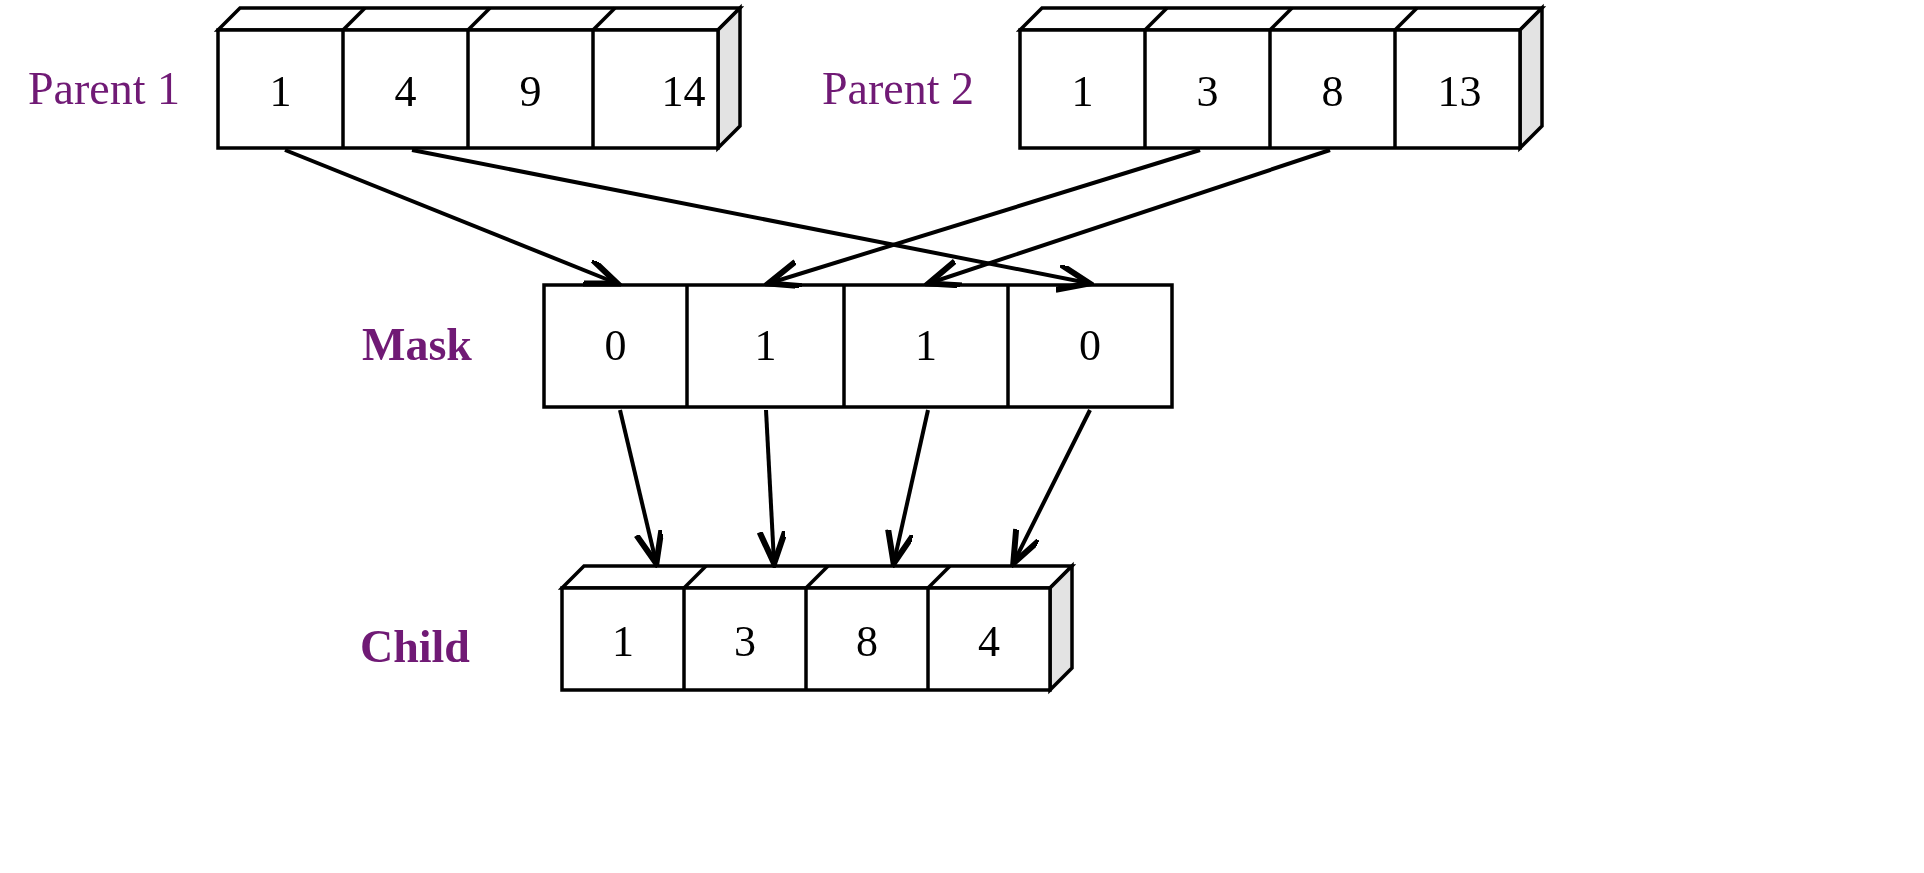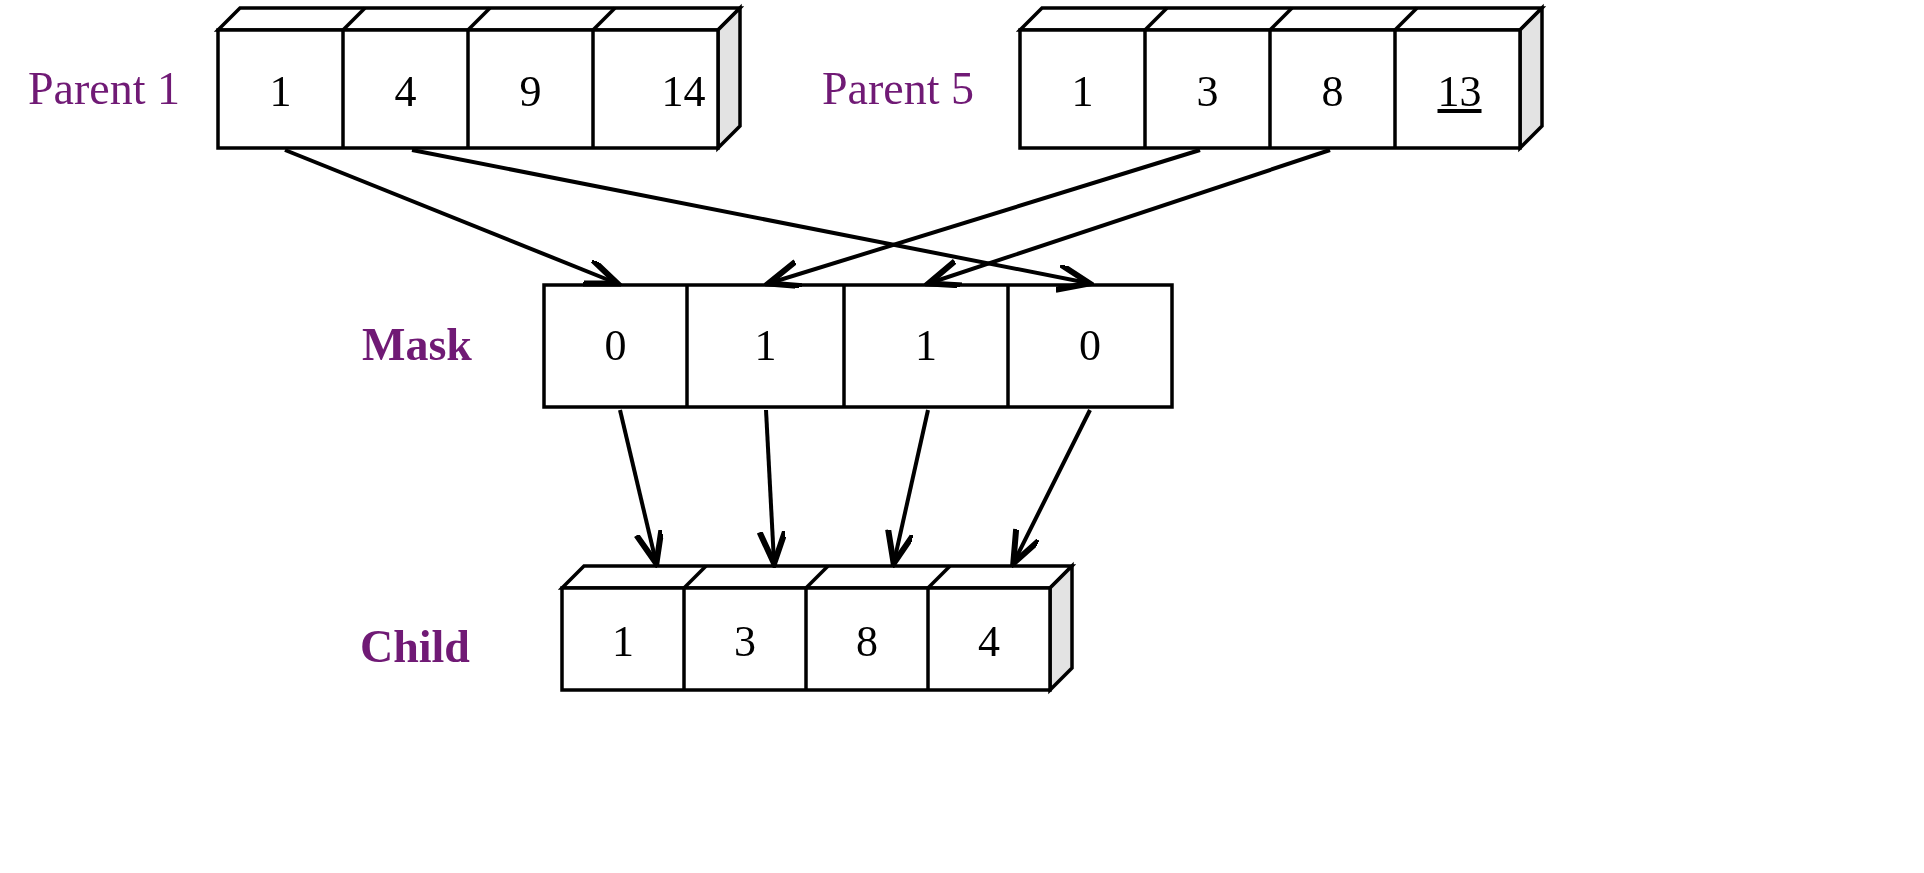--- a/index.html
+++ b/index.html
@@ -114,33 +114,33 @@
 
     <g>
       <line x1="620" y1="410" x2="656" y2="562" stroke="#000000" stroke-width="4" marker-end="url(#arrowhead)"></line>
       <line x1="766" y1="410" x2="774" y2="562" stroke="#000000" stroke-width="4" marker-end="url(#arrowhead)"></line>
       <line x1="928" y1="410" x2="894" y2="562" stroke="#000000" stroke-width="4" marker-end="url(#arrowhead)"></line>
       <line x1="1090" y1="410" x2="1014" y2="562" stroke="#000000" stroke-width="4" marker-end="url(#arrowhead)"></line>
     </g>
   </svg>
 
   <div class="label" style="left:28px; top:66px;">Parent 1</div>
-  <div class="label" style="left:822px; top:66px;">Parent 5</div>
+  <div class="label" style="left:822px; top:66px;">Parent 2</div>
   <div class="label" style="left:362px; top:322px;font-weight:bold;">Mask</div>
   <div class="label" style="left:360px; top:624px;font-weight:bold;">Child</div>
 
   <div class="cellvalue" style="left:218px; top:70px; width:125px;">1</div>
   <div class="cellvalue" style="left:343px; top:70px; width:125px;">4</div>
   <div class="cellvalue" style="left:468px; top:70px; width:125px;">9</div>
   <div class="cellvalue" style="left:593px; top:70px; width:125px;margin-left:28px;">14</div>
 
   <div class="cellvalue" style="left:1020px; top:70px; width:125px;">1</div>
   <div class="cellvalue" style="left:1145px; top:70px; width:125px;">3</div>
   <div class="cellvalue" style="left:1270px; top:70px; width:125px;">8</div>
-  <div class="cellvalue" style="left:1395px; top:70px; width:129px;text-decoration:underline;">13</div>
+  <div class="cellvalue" style="left:1395px; top:70px; width:129px;">13</div>
 
   <div class="cellvalue" style="left:544px; top:324px; width:143px;">0</div>
   <div class="cellvalue" style="left:687px; top:324px; width:157px;">1</div>
   <div class="cellvalue" style="left:844px; top:324px; width:164px;">1</div>
   <div class="cellvalue" style="left:1008px; top:324px; width:164px;">0</div>
 
   <div class="cellvalue" style="left:562px; top:620px; width:122px;">1</div>
   <div class="cellvalue" style="left:684px; top:620px; width:122px;">3</div>
   <div class="cellvalue" style="left:806px; top:620px; width:122px;">8</div>
   <div class="cellvalue" style="left:928px; top:620px; width:122px;">4</div>

